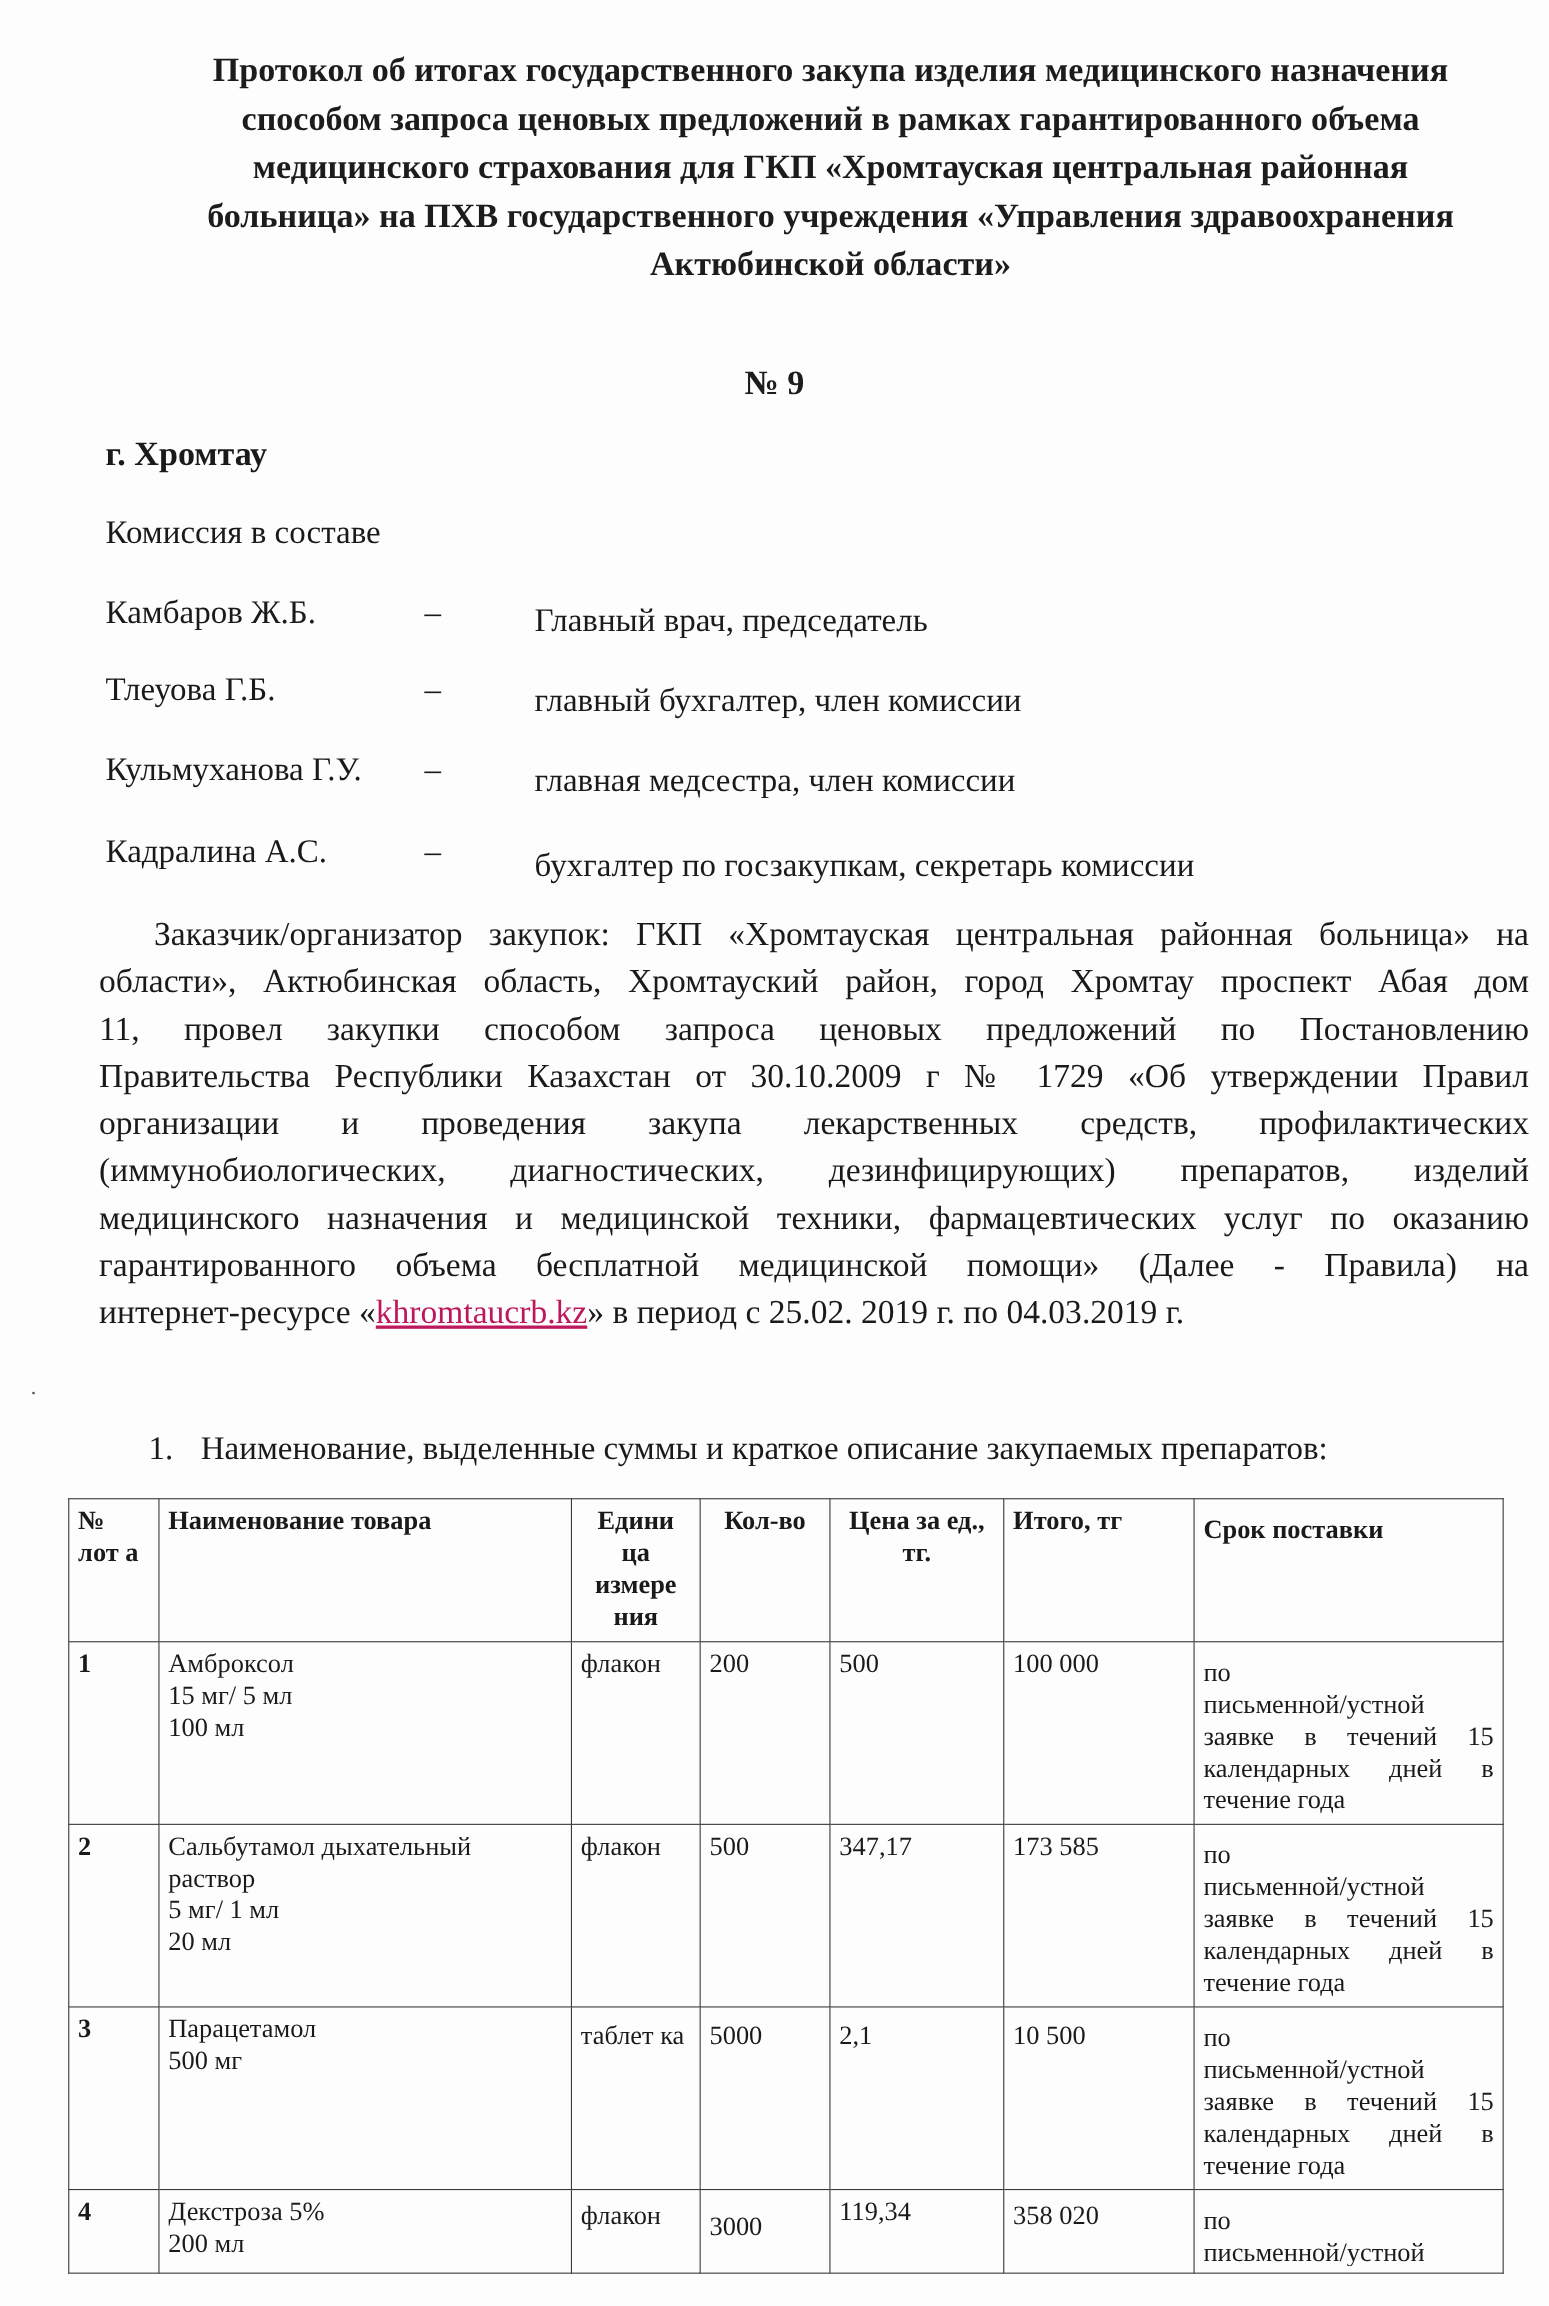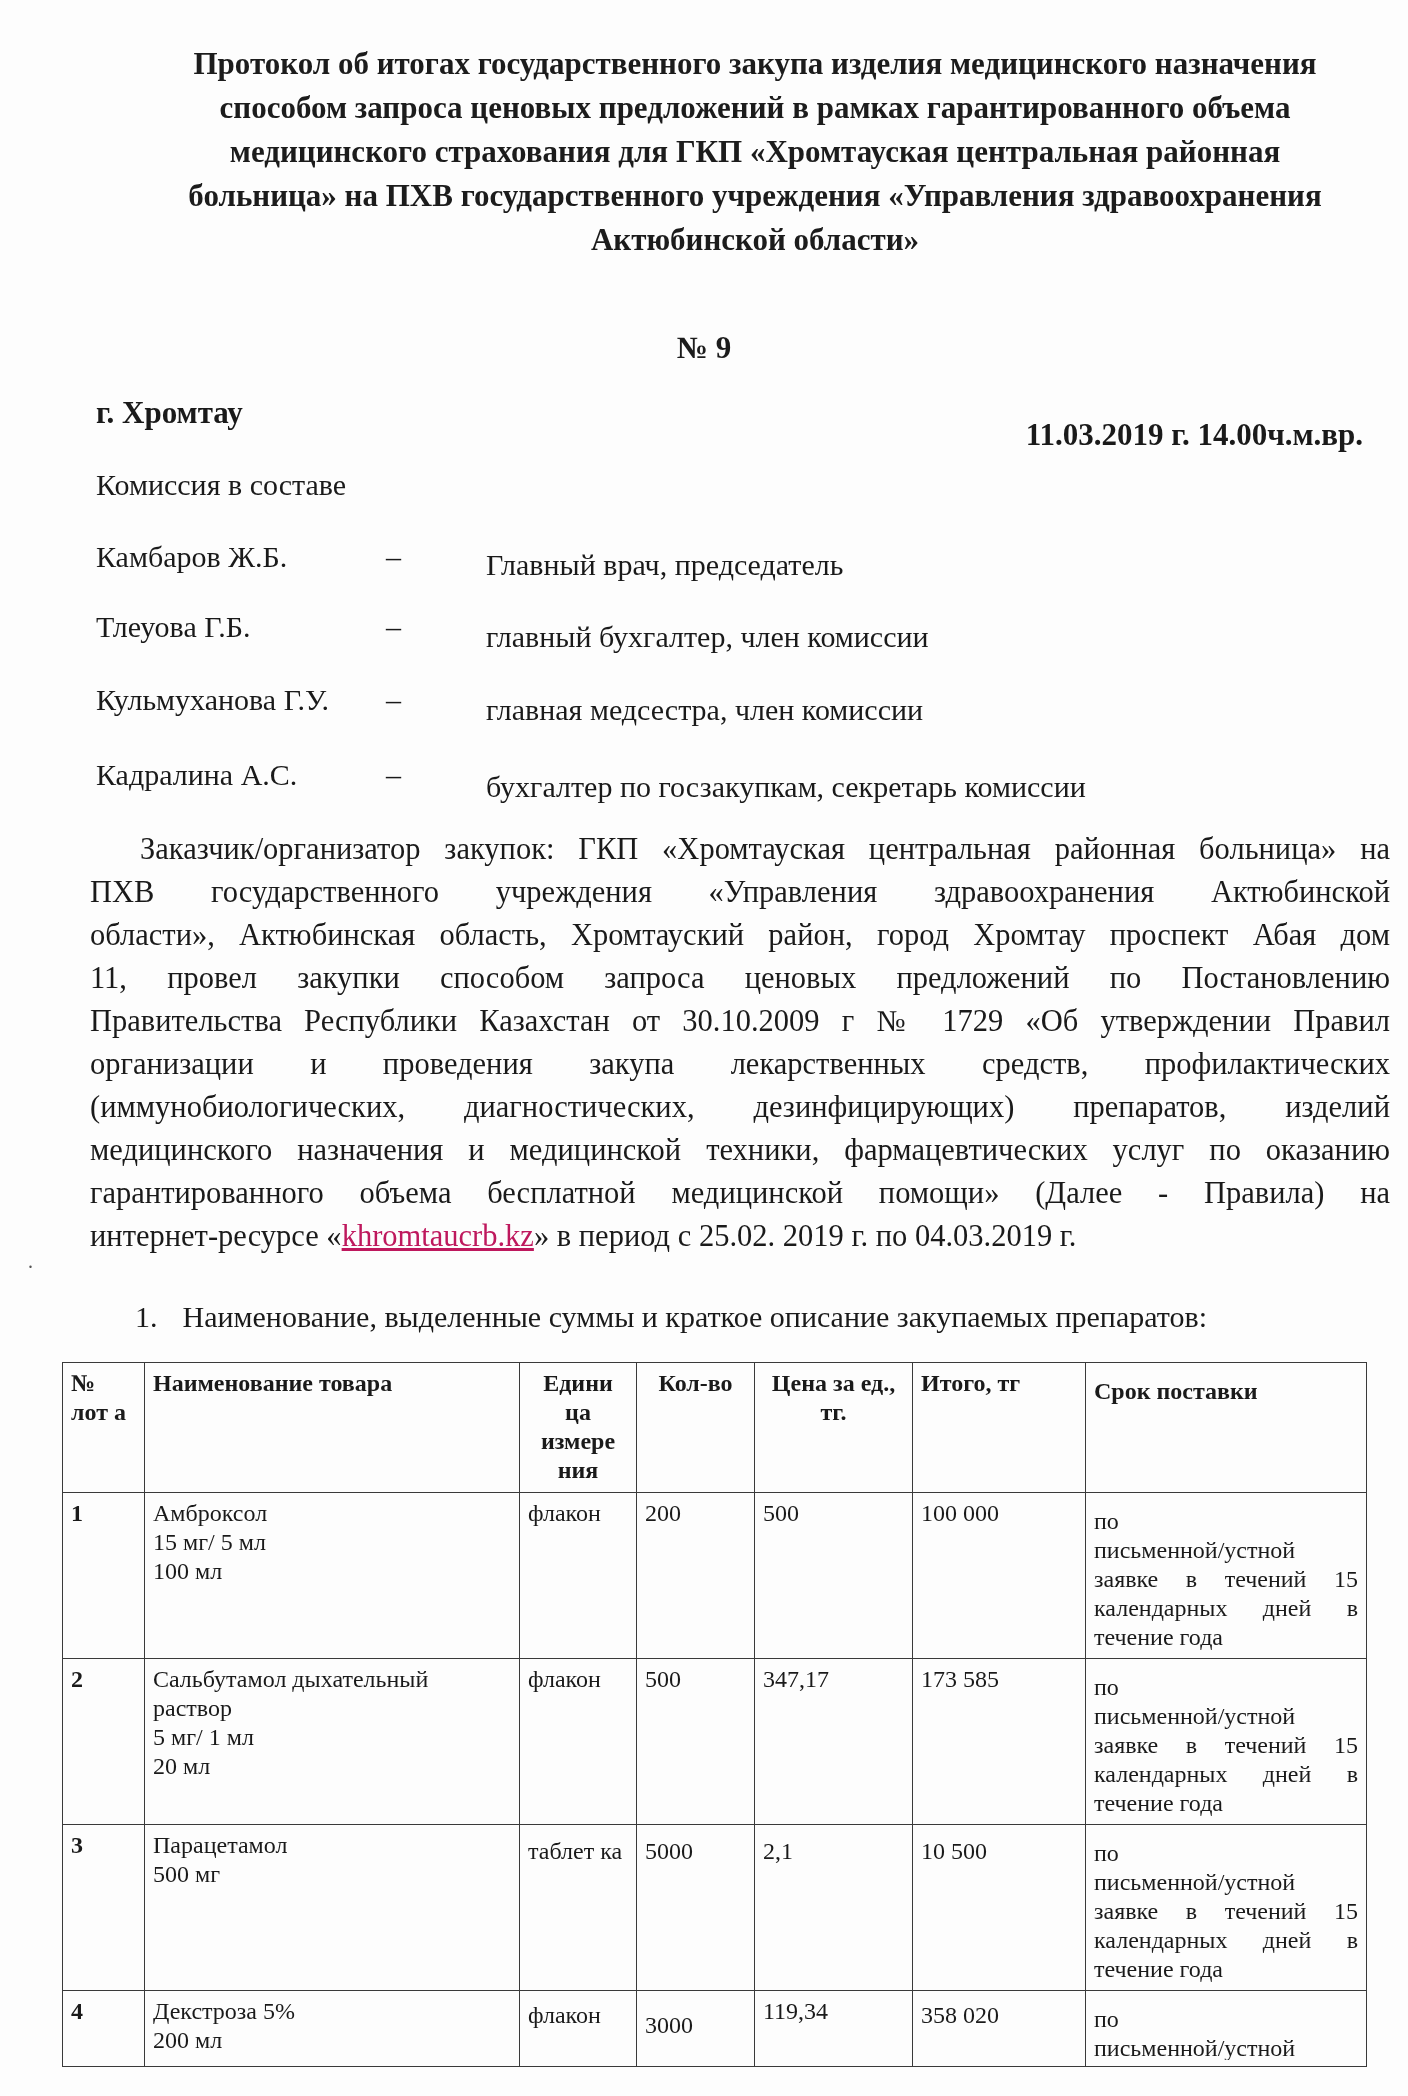--- a/index.html
+++ b/index.html
@@ -53,21 +53,20 @@
   <div class="title">
     <div>Протокол об итогах государственного закупа изделия медицинского назначения</div>
     <div>способом запроса ценовых предложений в рамках гарантированного объема</div>
     <div>медицинского страхования для ГКП «Хромтауская центральная районная</div>
     <div>больница» на ПХВ государственного учреждения «Управления здравоохранения</div>
     <div>Актюбинской области»</div>
   </div>
 
   <div class="num">№ 9</div>
   <div class="city">г. Хромтау</div>
-  <div class="date">11.03.2019 г.  14.00ч.м.вр.</div>
 
   <div class="comm-label">Комиссия в составе</div>
 
   <div class="member" style="top:540px;">
     <span class="mname">Камбаров Ж.Б.</span>
     <span class="mdash">–</span>
     <span class="mrole" style="top:8px">Главный  врач, председатель</span>
   </div>
   <div class="member" style="top:610px;">
     <span class="mname">Тлеуова Г.Б.</span>
@@ -80,21 +79,20 @@
     <span class="mrole" style="top:10px">главная медсестра, член комиссии</span>
   </div>
   <div class="member" style="top:758px;">
     <span class="mname">Кадралина А.С.</span>
     <span class="mdash">–</span>
     <span class="mrole" style="top:12px">бухгалтер по госзакупкам, секретарь комиссии</span>
   </div>
 
   <div class="para">
     <span class="line first">Заказчик/организатор закупок: ГКП «Хромтауская центральная районная больница» на</span>
-    <span class="line">ПХВ государственного учреждения «Управления здравоохранения Актюбинской</span>
     <span class="line">области», Актюбинская область, Хромтауский район, город Хромтау проспект Абая дом</span>
     <span class="line">11, провел закупки способом запроса ценовых предложений по Постановлению</span>
     <span class="line">Правительства Республики Казахстан от 30.10.2009 г № 1729 «Об утверждении Правил</span>
     <span class="line">организации и проведения закупа лекарственных средств, профилактических</span>
     <span class="line">(иммунобиологических, диагностических, дезинфицирующих) препаратов, изделий</span>
     <span class="line">медицинского назначения и медицинской техники, фармацевтических услуг по оказанию</span>
     <span class="line">гарантированного объема бесплатной медицинской помощи» (Далее - Правила) на</span>
     <span class="line last"><span>интернет-ресурсе «</span><a>khromtaucrb.kz</a><span>»  в период с 25.02. 2019 г. по 04.03.2019  г.</span></span>
   </div>
 

